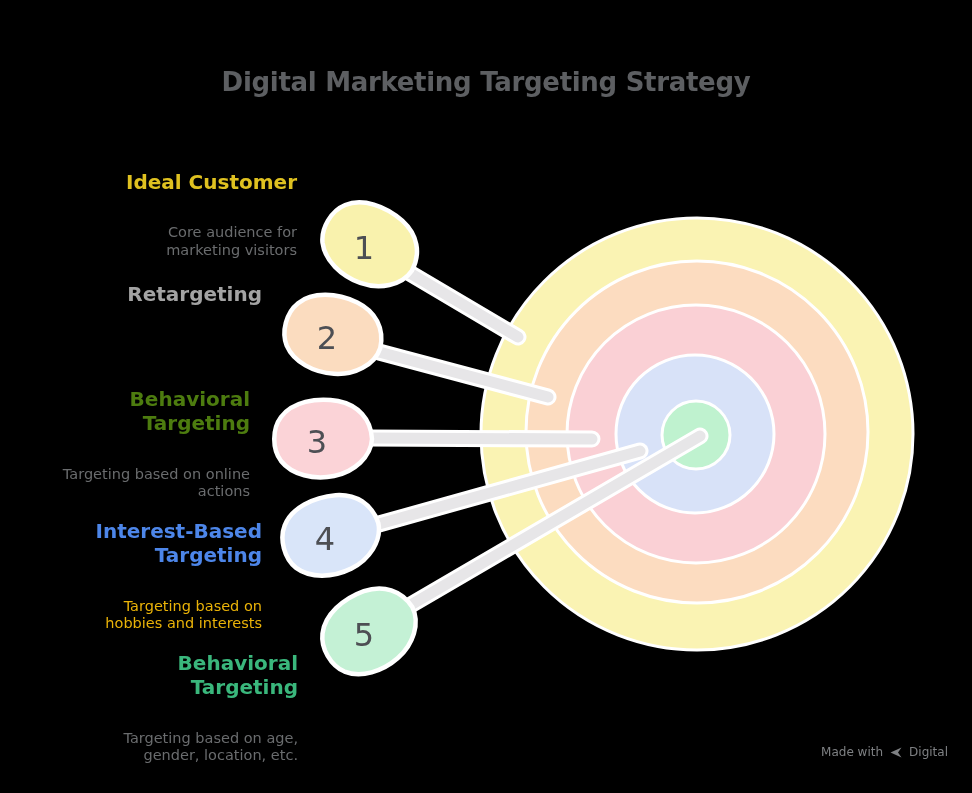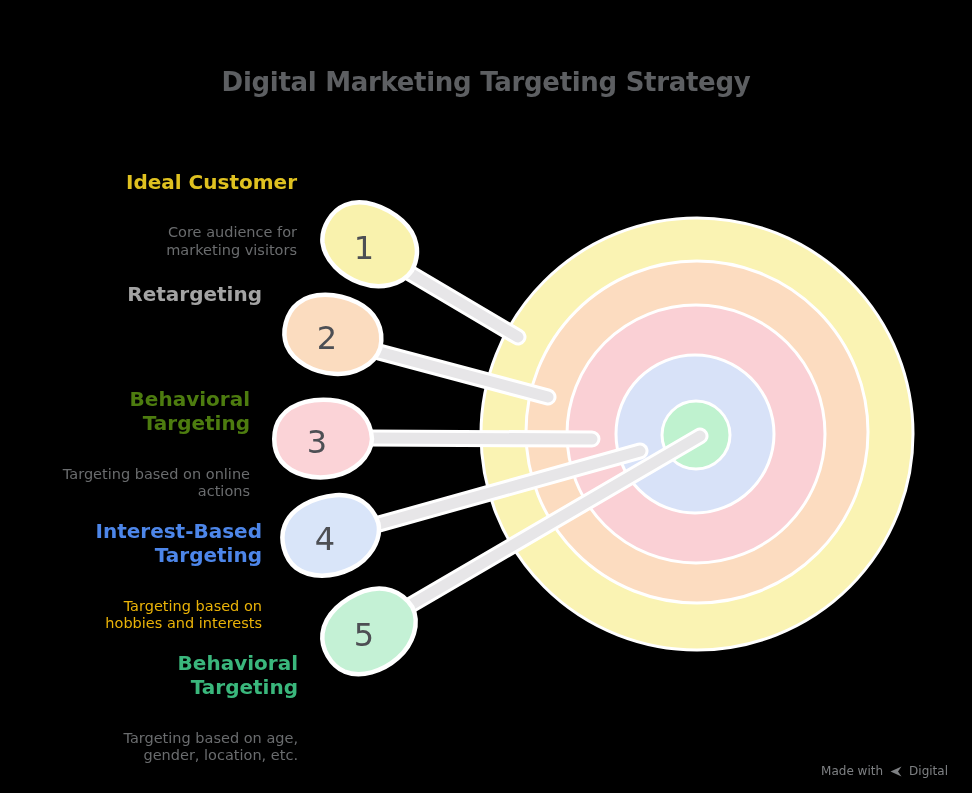--- a/index.html
+++ b/index.html
@@ -39,21 +39,21 @@
   .lb-2{right:710px;top:250px;}
   .lb-3{right:722px;top:355px;}
   .lb-4{right:710px;top:487px;}
   .lb-5{right:674px;top:619px;}
   .marker-num{
     font-family:"DejaVu Sans","Liberation Sans",sans-serif;
     font-size:32px;
   }
   .watermark{
     position:absolute;
-    right:24px;top:751px;
+    right:24px;top:732px;
     display:flex;align-items:center;gap:6px;
     font-size:12px;
     cursor:pointer;
   }
 </style>
 </head>
 <body>
 
 <div class="canvas">
 

